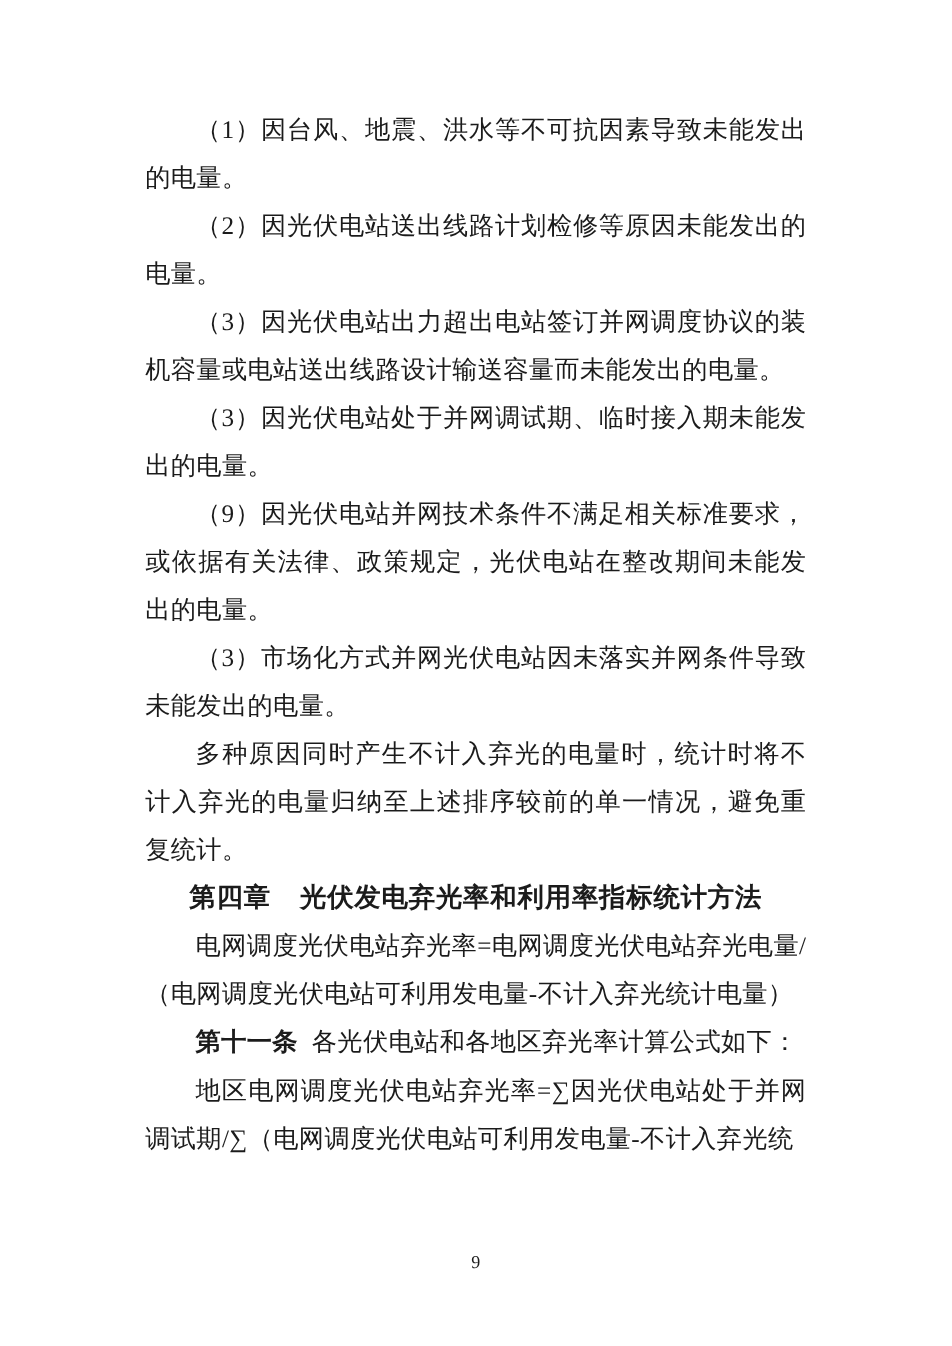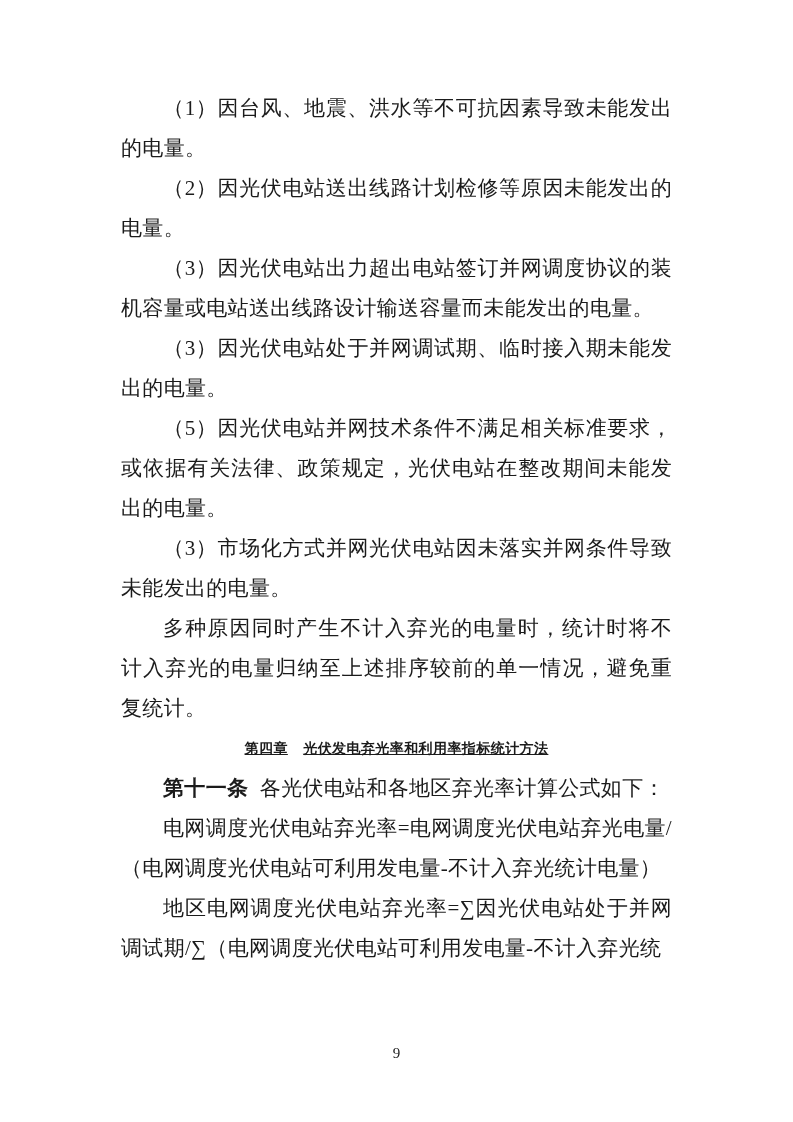--- a/index.html
+++ b/index.html
@@ -30,26 +30,25 @@
   .content p {
     margin: 0;
     padding: 0;
     text-indent: 2em;
   }
   .chapter {
     margin: 0;
     padding: 0;
     font-family: "Liberation Sans", sans-serif;
     font-weight: 700;
-    font-size: 14px;
+    font-size: 22px;
     line-height: 40px;
     text-align: center;
     text-indent: 0;
     letter-spacing: 0.03em;
-    text-decoration: underline;
   }
   .hgap {
     display: inline-block;
     width: 1.1em;
   }
   .article-label {
     font-family: "Liberation Sans", sans-serif;
     font-weight: 700;
     margin-right: 0.55em;
   }
@@ -66,22 +65,22 @@
 </style>
 </head>
 <body>
 
 <div class="page">
   <div class="content">
     <p>（1）因台风、地震、洪水等不可抗因素导致未能发出的电量。</p>
     <p>（2）因光伏电站送出线路计划检修等原因未能发出的电量。</p>
     <p>（3）因光伏电站出力超出电站签订并网调度协议的装机容量或电站送出线路设计输送容量而未能发出的电量。</p>
     <p>（3）因光伏电站处于并网调试期、临时接入期未能发出的电量。</p>
-    <p>（5）因光伏电站并网技术条件不满足相关标准要求，或依据有关法律、政策规定，光伏电站在整改期间未能发出的电量。</p>
+    <p>（9）因光伏电站并网技术条件不满足相关标准要求，或依据有关法律、政策规定，光伏电站在整改期间未能发出的电量。</p>
     <p>（3）市场化方式并网光伏电站因未落实并网条件导致未能发出的电量。</p>
     <p>多种原因同时产生不计入弃光的电量时，统计时将不计入弃光的电量归纳至上述排序较前的单一情况，避免重复统计。</p>
     <h2 class="chapter"><span>第四章</span><span class="hgap"></span><span>光伏发电弃光率和利用率指标统计方法</span></h2>
+    <p>电网调度光伏电站弃光率=电网调度光伏电站弃光电量/（电网调度光伏电站可利用发电量-不计入弃光统计电量）</p>
     <p><span class="article-label">第十一条</span><span>各光伏电站和各地区弃光率计算公式如下：</span></p>
-    <p>电网调度光伏电站弃光率=电网调度光伏电站弃光电量/（电网调度光伏电站可利用发电量-不计入弃光统计电量）</p>
     <p>地区电网调度光伏电站弃光率=∑因光伏电站处于并网调试期/∑（电网调度光伏电站可利用发电量-不计入弃光统</p>
   </div>
   <div class="page-number">9</div>
 </div>
 
 </body></html>

